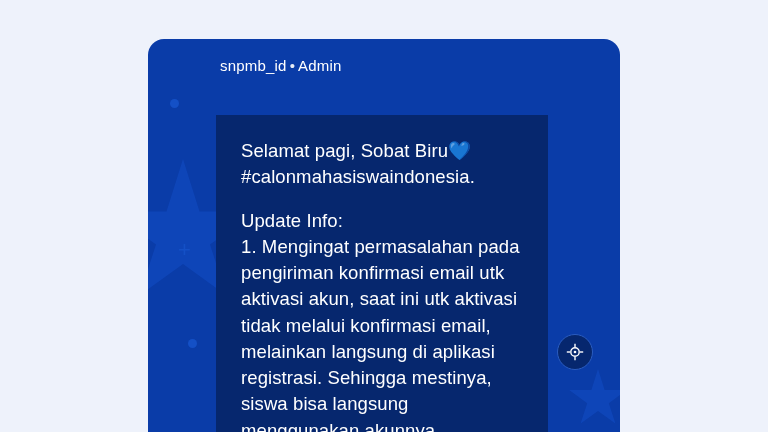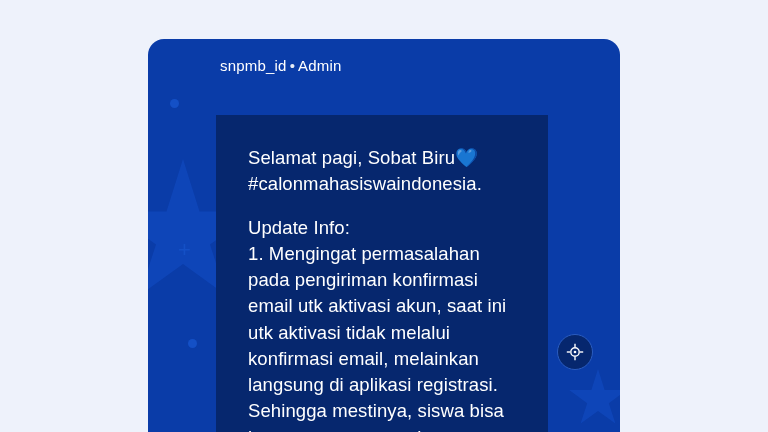--- a/index.html
+++ b/index.html
@@ -81,21 +81,21 @@
     position: absolute;
     left: 68px;
     top: 76px;
     width: 332px;
     bottom: 0;
     background: #06276e;
     padding: 18px 20px 0 20px;
     box-sizing: border-box;
   }
   .text-panel p {
-    margin: 12px;
+    margin: 5px;
     color: #ffffff;
     font-size: 18.5px;
     line-height: 1.42;
     letter-spacing: .1px;
   }
   .text-panel p + p { margin-top: 17px; }
 
   
   .fab {
     position: absolute;

